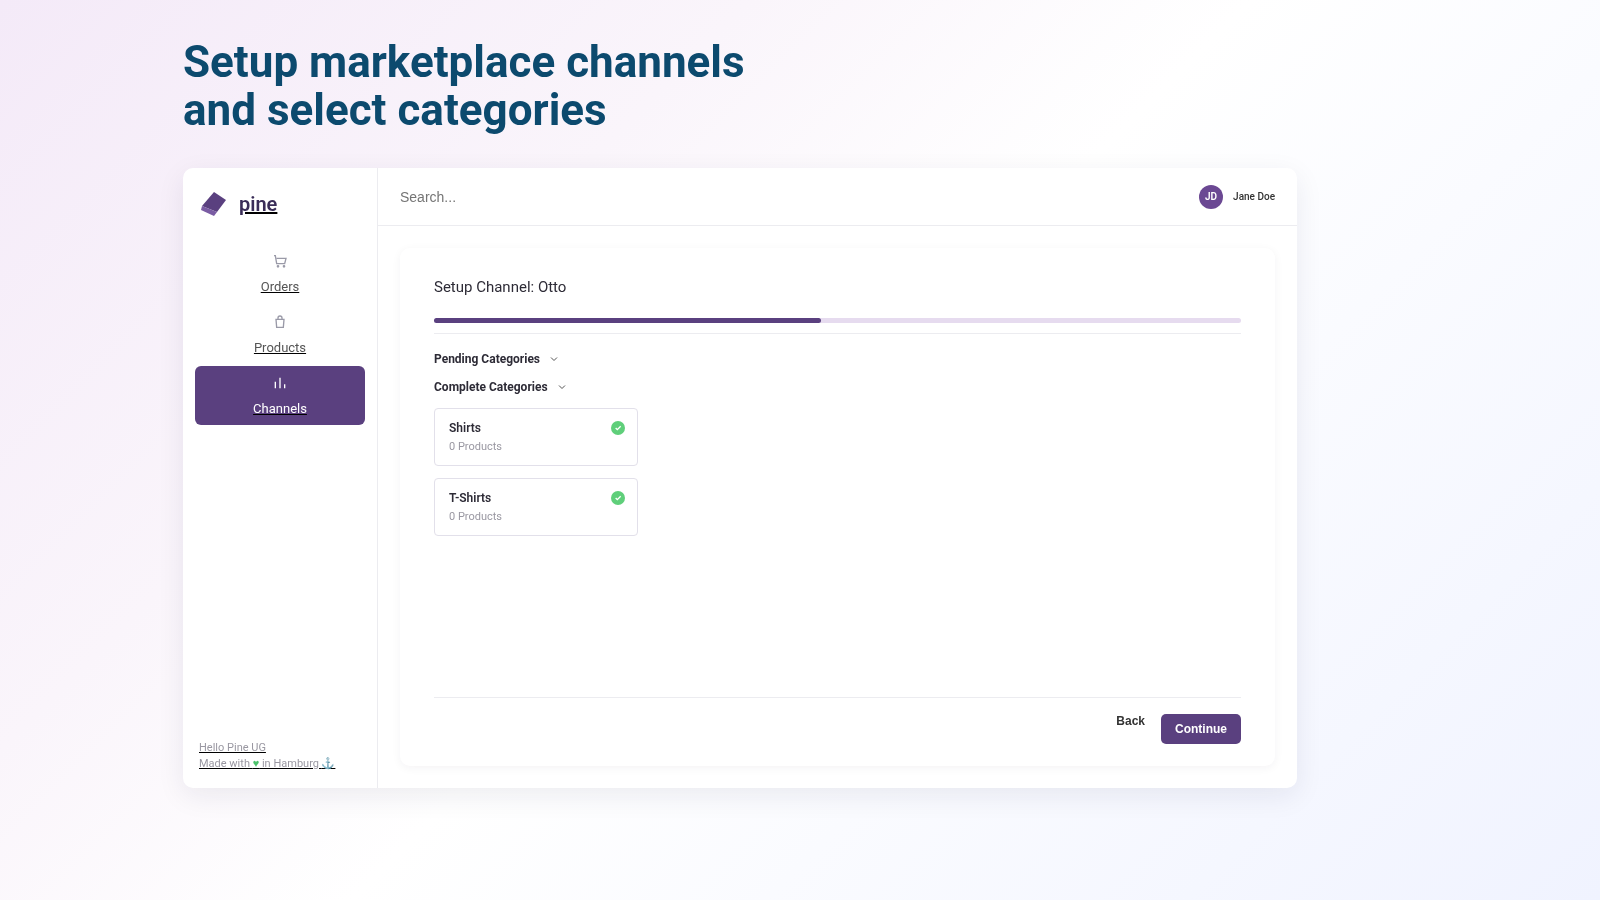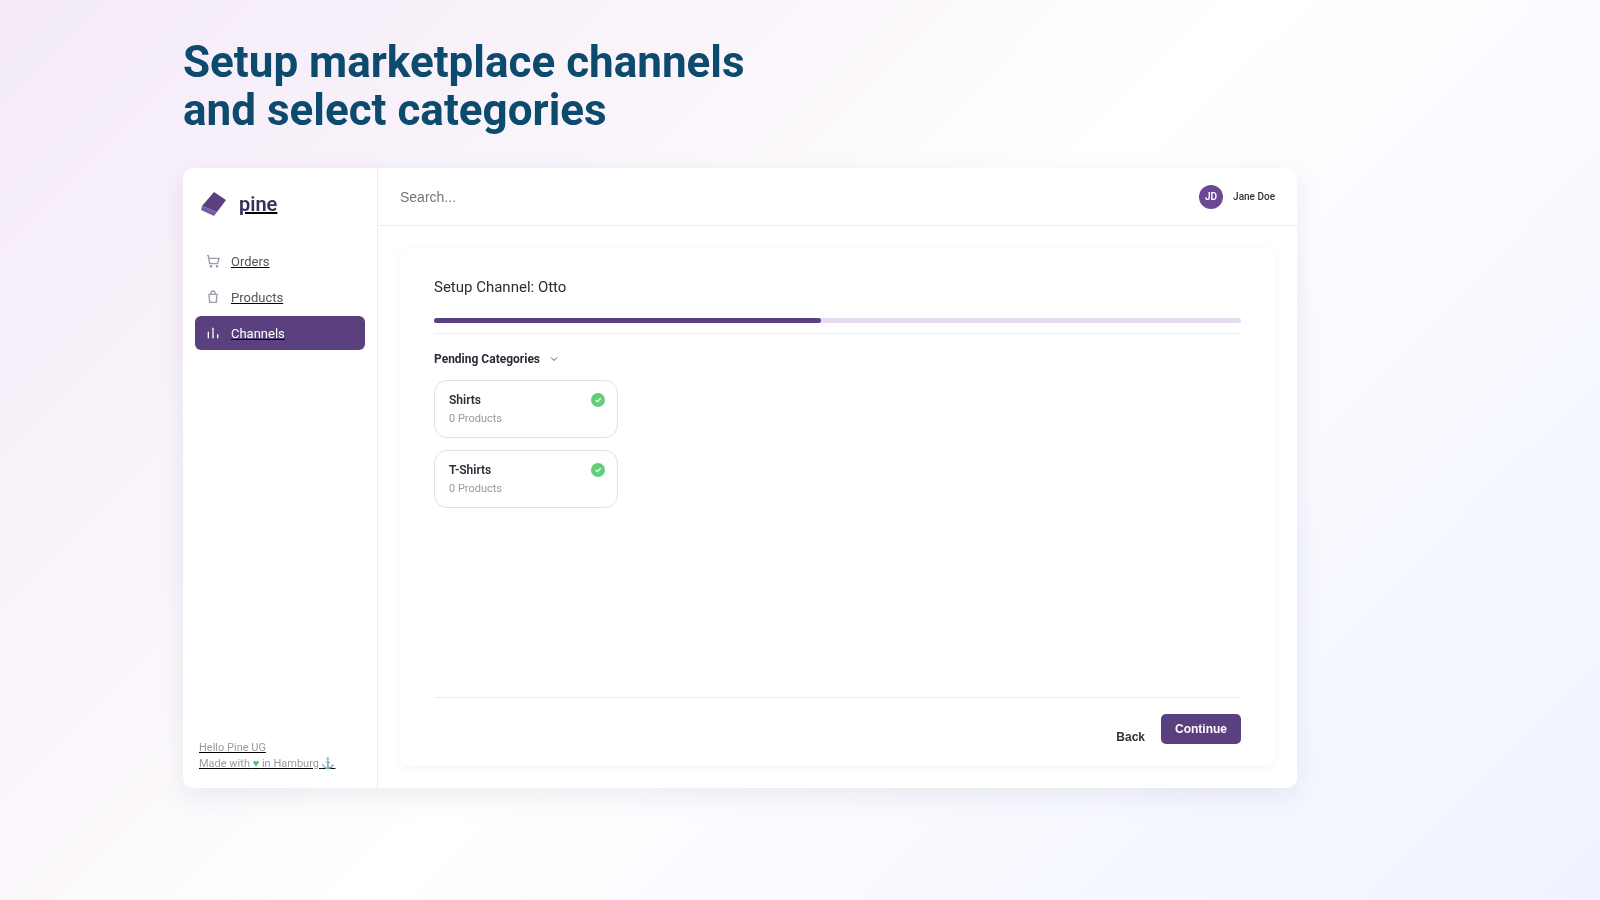--- a/index.html
+++ b/index.html
@@ -39,20 +39,21 @@
     display: flex; align-items: center; gap: 10px;
     padding: 6px 4px 18px;
   }
   .brand-name { font-size: 20px; font-weight: 600; color: #3a2d58; }
   .nav { display: flex; flex-direction: column; gap: 2px; margin-top: 6px; }
   .nav-item {
     display: flex; align-items: center; gap: 10px;
     padding: 9px 10px; border-radius: 6px;
     font-size: 13px; color: #555;
     cursor: pointer;
+    flex-direction: column;
   }
   .nav-item.active { background: #5a407f; color: #fff; }
   .nav-item.active .nav-icon svg { stroke: #fff; }
   .nav-icon { width: 16px; height: 16px; display: flex; }
   .nav-icon svg { stroke: #9a9aa8; }
   .sidebar-footer { margin-top: auto; font-size: 11px; color: #9a98a2; line-height: 1.45; padding: 0 4px 4px; }
 
   .main { flex: 1; display: flex; flex-direction: column; }
   .topbar {
     height: 58px;
@@ -98,40 +99,40 @@
   .divider { height: 1px; background: #ececf0; margin-bottom: 18px; }
 
   .section-hdr {
     display: flex; align-items: center; gap: 8px;
     font-size: 12px; font-weight: 700; color: #2d2b36;
     margin-bottom: 14px; cursor: pointer;
   }
   .chev { width: 12px; height: 12px; display: flex; }
 
   .cat-card {
-    border: 1px solid #e2e0ea; border-radius: 13px;
-    width: 184px; padding: 12px 14px;
+    border: 1px solid #e2e0ea; border-radius: 4px;
+    width: 204px; padding: 12px 14px;
     margin-bottom: 12px;
     position: relative;
     cursor: pointer;
   }
   .cat-name { font-size: 12px; font-weight: 600; color: #2d2b36; margin-bottom: 5px; }
   .cat-sub { font-size: 11px; color: #9a98a2; }
   .cat-check {
     position: absolute; right: 12px; top: 12px;
     width: 14px; height: 14px; border-radius: 50%;
     background: #5fcf7a;
     display: flex; align-items: center; justify-content: center;
   }
 
   .card-footer {
     margin-top: auto;
     border-top: 1px solid #ececf0;
     padding-top: 16px;
-    display: flex; justify-content: flex-end; gap: 16px; align-items: flex-end;
+    display: flex; justify-content: flex-end; gap: 16px; align-items: flex-start;
   }
   .btn-back { font-size: 12px; font-weight: 600; color: #333; background: none; border: none; cursor: pointer; }
   .btn-continue {
     font-size: 12px; font-weight: 600; color: #fff;
     background: #5a407f; border: none; border-radius: 5px;
     padding: 8px 14px; cursor: pointer;
   }
   .heart { color: #4cc36b; }
 </style>
 </head>
@@ -212,20 +213,28 @@
 
         <div class="section-hdr">
           <span>Pending Categories</span>
           <span class="chev">
             <svg viewBox="0 0 24 24" fill="none" stroke="#555" stroke-width="2">
                 <path d="M6 9l6 6 6-6"></path>
               </svg>
           </span>
         </div>
 
+        <div class="section-hdr">
+          <span>Complete Categories</span>
+          <span class="chev">
+            <svg viewBox="0 0 24 24" fill="none" stroke="#555" stroke-width="2">
+                <path d="M6 9l6 6 6-6"></path>
+              </svg>
+          </span>
+        </div>
 
         <div class="cat-card">
           <div class="cat-name">Shirts</div>
           <div class="cat-sub">0 Products</div>
           <div class="cat-check">
             <svg width="8" height="8" viewBox="0 0 24 24" fill="none" stroke="#fff" stroke-width="4">
                 <path d="M5 12l5 5L20 7"></path>
               </svg>
           </div>
         </div>

